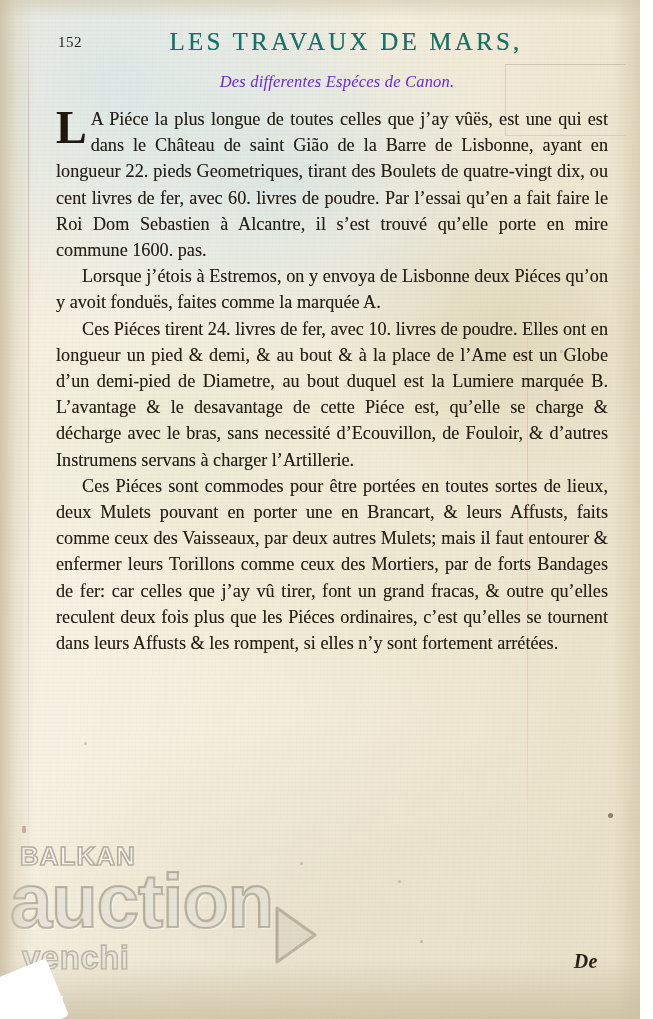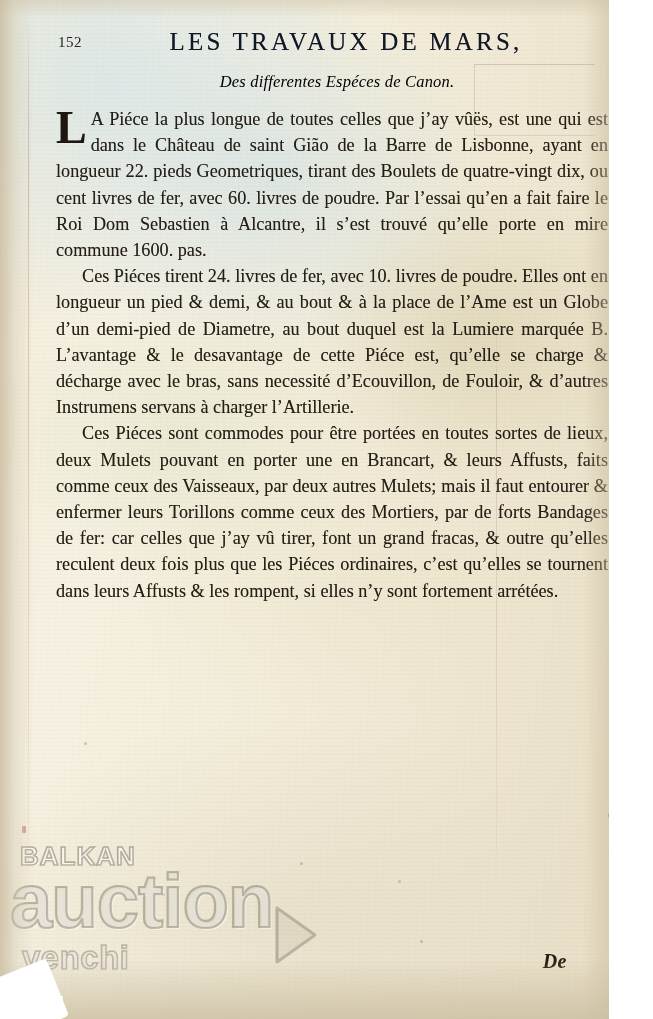--- a/index.html
+++ b/index.html
@@ -2,26 +2,25 @@
 <html><head>
 <meta charset="utf-8">
 <style>
   html, body {
     margin: 0;
     padding: 0;
     background: #ffffff;
   }
   #page {
     position: relative;
-    width: 584px;
+    width: 640px;
     height: 1019px;
     overflow: hidden;
     background: #efe8d6;
     font-family: "Liberation Serif", "DejaVu Serif", serif;
-    padding-left: 25px;
   }
 
   
   .paper-base {
     position: absolute;
     inset: 0;
     background:
       radial-gradient(ellipse 70% 40% at 18% 8%,  rgba(214,229,232,0.75) 0%, rgba(214,229,232,0) 62%),
       radial-gradient(ellipse 55% 28% at 46% 18%, rgba(206,224,229,0.55) 0%, rgba(206,224,229,0) 65%),
       radial-gradient(ellipse 40% 22% at 78% 33%, rgba(214,205,168,0.55) 0%, rgba(214,205,168,0) 70%),
@@ -144,35 +143,35 @@
     left: 2px;
     top: 12px;
     font-size: 15px;
     letter-spacing: 0.5px;
     color: #2b241b;
   }
   .head-title {
     text-align: center;
     font-size: 25px;
     letter-spacing: 3.2px;
-    color: #0f172a;
+    color: #0f766e;
     padding-left: 28px;
     padding-top: 6px;
     text-shadow: 0 0 0.6px rgba(40,32,22,0.5);
   }
 
   .subtitle {
     text-align: center;
     font-style: italic;
     font-size: 16.5px;
     letter-spacing: 0.2px;
     margin-top: 12px;
     margin-bottom: 6px;
     padding-left: 10px;
-    color: #000000;
+    color: #6d28d9;
   }
 
   .body {
     margin-top: 14px;
     font-size: 18.2px;
     line-height: 26.2px;
     text-align: justify;
     text-justify: inter-word;
     color: #241e16;
     text-shadow: 0 0 0.55px rgba(45,36,25,0.45);
@@ -300,20 +299,21 @@
       <div class="folio">152</div>
       <div class="head-title">LES TRAVAUX DE MARS,</div>
     </div>
 
     <div class="subtitle">Des differentes Espéces de Canon.</div>
 
     <div class="body">
       <p class="first">
         <span class="dropcap">L</span><span>A Piéce la plus longue de toutes celles que j’ay vûës, est une qui est dans le Château de </span><span class="it">saint Gião</span><span> de la Barre de Lisbonne, ayant en longueur 22. pieds Geometriques, tirant des Boulets de quatre-vingt dix, ou cent livres de fer, avec 60. livres de poudre. Par l’essai qu’en a fait faire le Roi Dom Sebastien à Alcantre, il s’est trouvé qu’elle porte en mire commune 1600. pas.</span>
       </p>
+      <p>Lorsque j’étois à Estremos, on y envoya de Lisbonne deux Piéces qu’on y avoit fonduës, faites comme la marquée A.</p>
       <p>Ces Piéces tirent 24. livres de fer, avec 10. livres de poudre. Elles ont en longueur un pied &amp; demi, &amp; au bout &amp; à la place de l’Ame est un Globe d’un demi-pied de Diametre, au bout duquel est la Lumiere marquée B. L’avantage &amp; le desavantage de cette Piéce est, qu’elle se charge &amp; décharge avec le bras, sans necessité d’Ecouvillon, de Fouloir, &amp; d’autres Instrumens servans à charger l’Artillerie.</p>
       <p>Ces Piéces sont commodes pour être portées en toutes sortes de lieux, deux Mulets pouvant en porter une en Brancart, &amp; leurs Affusts, faits comme ceux des Vaisseaux, par deux autres Mulets; mais il faut entourer &amp; enfermer leurs Torillons comme ceux des Mortiers, par de forts Bandages de fer: car celles que j’ay vû tirer, font un grand fracas, &amp; outre qu’elles reculent deux fois plus que les Piéces ordinaires, c’est qu’elles se tournent dans leurs Affusts &amp; les rompent, si elles n’y sont fortement arrétées.</p>
     </div>
 
   </div>
 
   <div class="catchword">De</div>
 
   <div class="watermark">
     <div class="wm-balkan">BALKAN</div>

